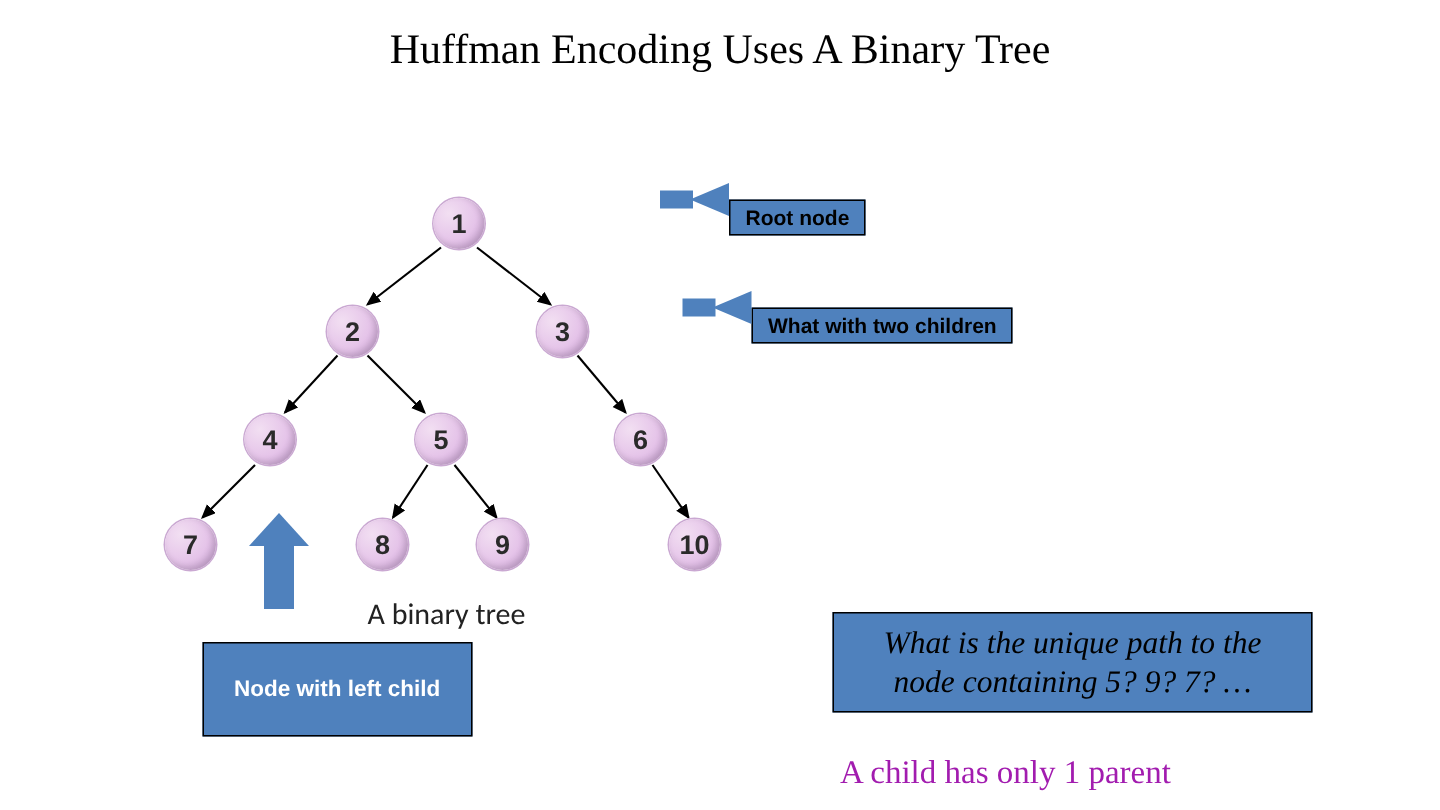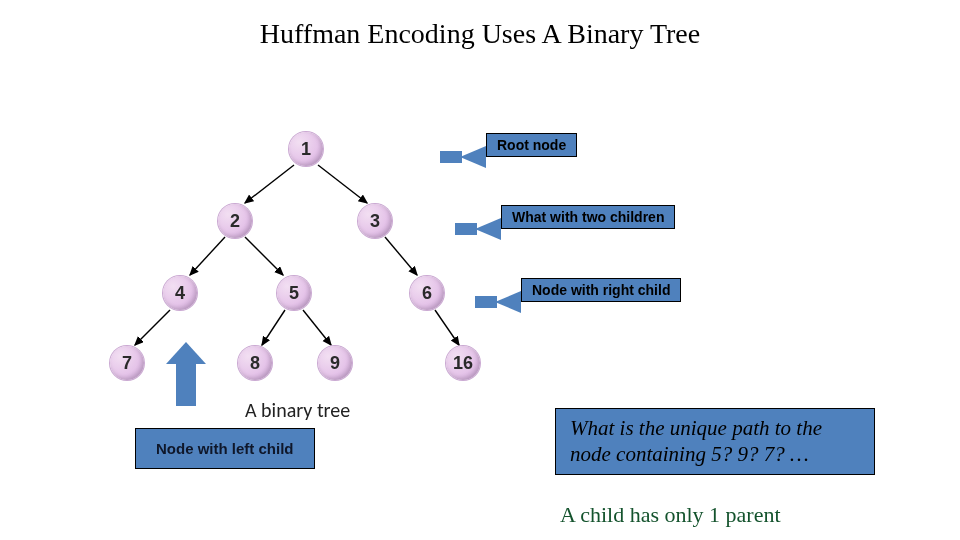--- a/index.html
+++ b/index.html
@@ -2,36 +2,36 @@
 <html><head>
 <meta charset="utf-8">
 <style>
   html,body{margin:0;padding:0;width:960px;height:540px;background:#fff;font-family:"Times New Roman",serif;overflow:hidden}
   .stage{position:relative;width:960px;height:540px}
   .title{position:absolute;top:18px;left:0;width:960px;text-align:center;font-size:28px;color:#000}
   
   .node{position:absolute;width:34px;height:34px;border-radius:50%;background:radial-gradient(circle at 30% 30%,#f2dff2 0%,#e5c4e9 55%,#c99fd4 100%);box-shadow:inset -2px -2px 4px rgba(0,0,0,.15),0 0 0 1px #caa8d2;display:flex;align-items:center;justify-content:center;font-family:Arial,sans-serif;font-weight:bold;font-size:18px;color:#2a2a2a}
   .arrowhead{fill:#000}
   
-  .callout{position:absolute;display:flex;align-items:flex-end}
+  .callout{position:absolute;display:flex;align-items:flex-start}
   .callout .tail{width:46px;height:0;position:relative}
   .callout .tail::before{content:"";position:absolute;right:0;top:-11px;border-right:26px solid #4f81bd;border-top:11px solid transparent;border-bottom:11px solid transparent}
   .callout .tail::after{content:"";position:absolute;right:24px;top:-6px;width:22px;height:12px;background:#4f81bd}
   .callout .box{border:1.2px solid #000;background:#4f81bd;color:#000;font-family:Arial,sans-serif;font-weight:bold;font-size:14px;padding:3px 10px;white-space:nowrap}
   
   .caption{position:absolute;font-family:Calibri,Arial,sans-serif;font-size:20px;color:#222}
   
   .uparrow{position:absolute}
   .uparrow .shaft{width:20px;height:42px;background:#4f81bd;margin:0 auto}
   .uparrow .head{width:0;height:0;border-left:20px solid transparent;border-right:20px solid transparent;border-bottom:22px solid #4f81bd;margin:0 auto}
   
-  .plainbox{position:absolute;border:1.2px solid #000;background:#4f81bd;font-family:Arial,sans-serif;font-weight:bold;font-size:15px;padding:11px 20px;color:#0f172a;text-align:center}
+  .plainbox{position:absolute;border:1.2px solid #000;background:#4f81bd;font-family:Arial,sans-serif;font-weight:bold;font-size:15px;padding:22px 20px;color:#ffffff;text-align:center}
   
-  .qbox{position:absolute;border:1.2px solid #000;background:#4f81bd;font-family:"Times New Roman",serif;font-style:italic;font-size:21px;text-align:left;padding:6px 14px;color:#000;line-height:1.25}
-  .footnote{position:absolute;font-family:"Times New Roman",serif;font-size:22px;color:#14532d}
+  .qbox{position:absolute;border:1.2px solid #000;background:#4f81bd;font-family:"Times New Roman",serif;font-style:italic;font-size:21px;text-align:center;padding:6px 14px;color:#000;line-height:1.25}
+  .footnote{position:absolute;font-family:"Times New Roman",serif;font-size:22px;color:#a21caf}
 </style>
 </head>
 <body>
 
 <div class="stage">
 
   <div class="title">Huffman Encoding Uses A Binary Tree</div>
 
   <svg style="position:absolute;left:0;top:0" width="960" height="540">
     <defs>
@@ -52,33 +52,29 @@
 
   <div class="node" style="left:289px;top:132px">1</div>
   <div class="node" style="left:218px;top:204px">2</div>
   <div class="node" style="left:358px;top:204px">3</div>
   <div class="node" style="left:163px;top:276px">4</div>
   <div class="node" style="left:277px;top:276px">5</div>
   <div class="node" style="left:410px;top:276px">6</div>
   <div class="node" style="left:110px;top:346px">7</div>
   <div class="node" style="left:238px;top:346px">8</div>
   <div class="node" style="left:318px;top:346px">9</div>
-  <div class="node" style="left:446px;top:346px">16</div>
+  <div class="node" style="left:446px;top:346px">10</div>
 
   <div class="callout" style="left:440px;top:133px">
     <div class="tail"></div>
     <div class="box">Root node</div>
   </div>
   <div class="callout" style="left:455px;top:205px">
     <div class="tail"></div>
     <div class="box">What with two children</div>
-  </div>
-  <div class="callout" style="left:475px;top:278px">
-    <div class="tail"></div>
-    <div class="box">Node with right child</div>
   </div>
 
   <div class="uparrow" style="left:166px;top:342px">
     <div class="head"></div>
     <div class="shaft"></div>
   </div>
 
   <div class="caption" style="left:245px;top:398px">A binary tree</div>
 
   <div class="plainbox" style="left:135px;top:428px">Node with left child</div>

